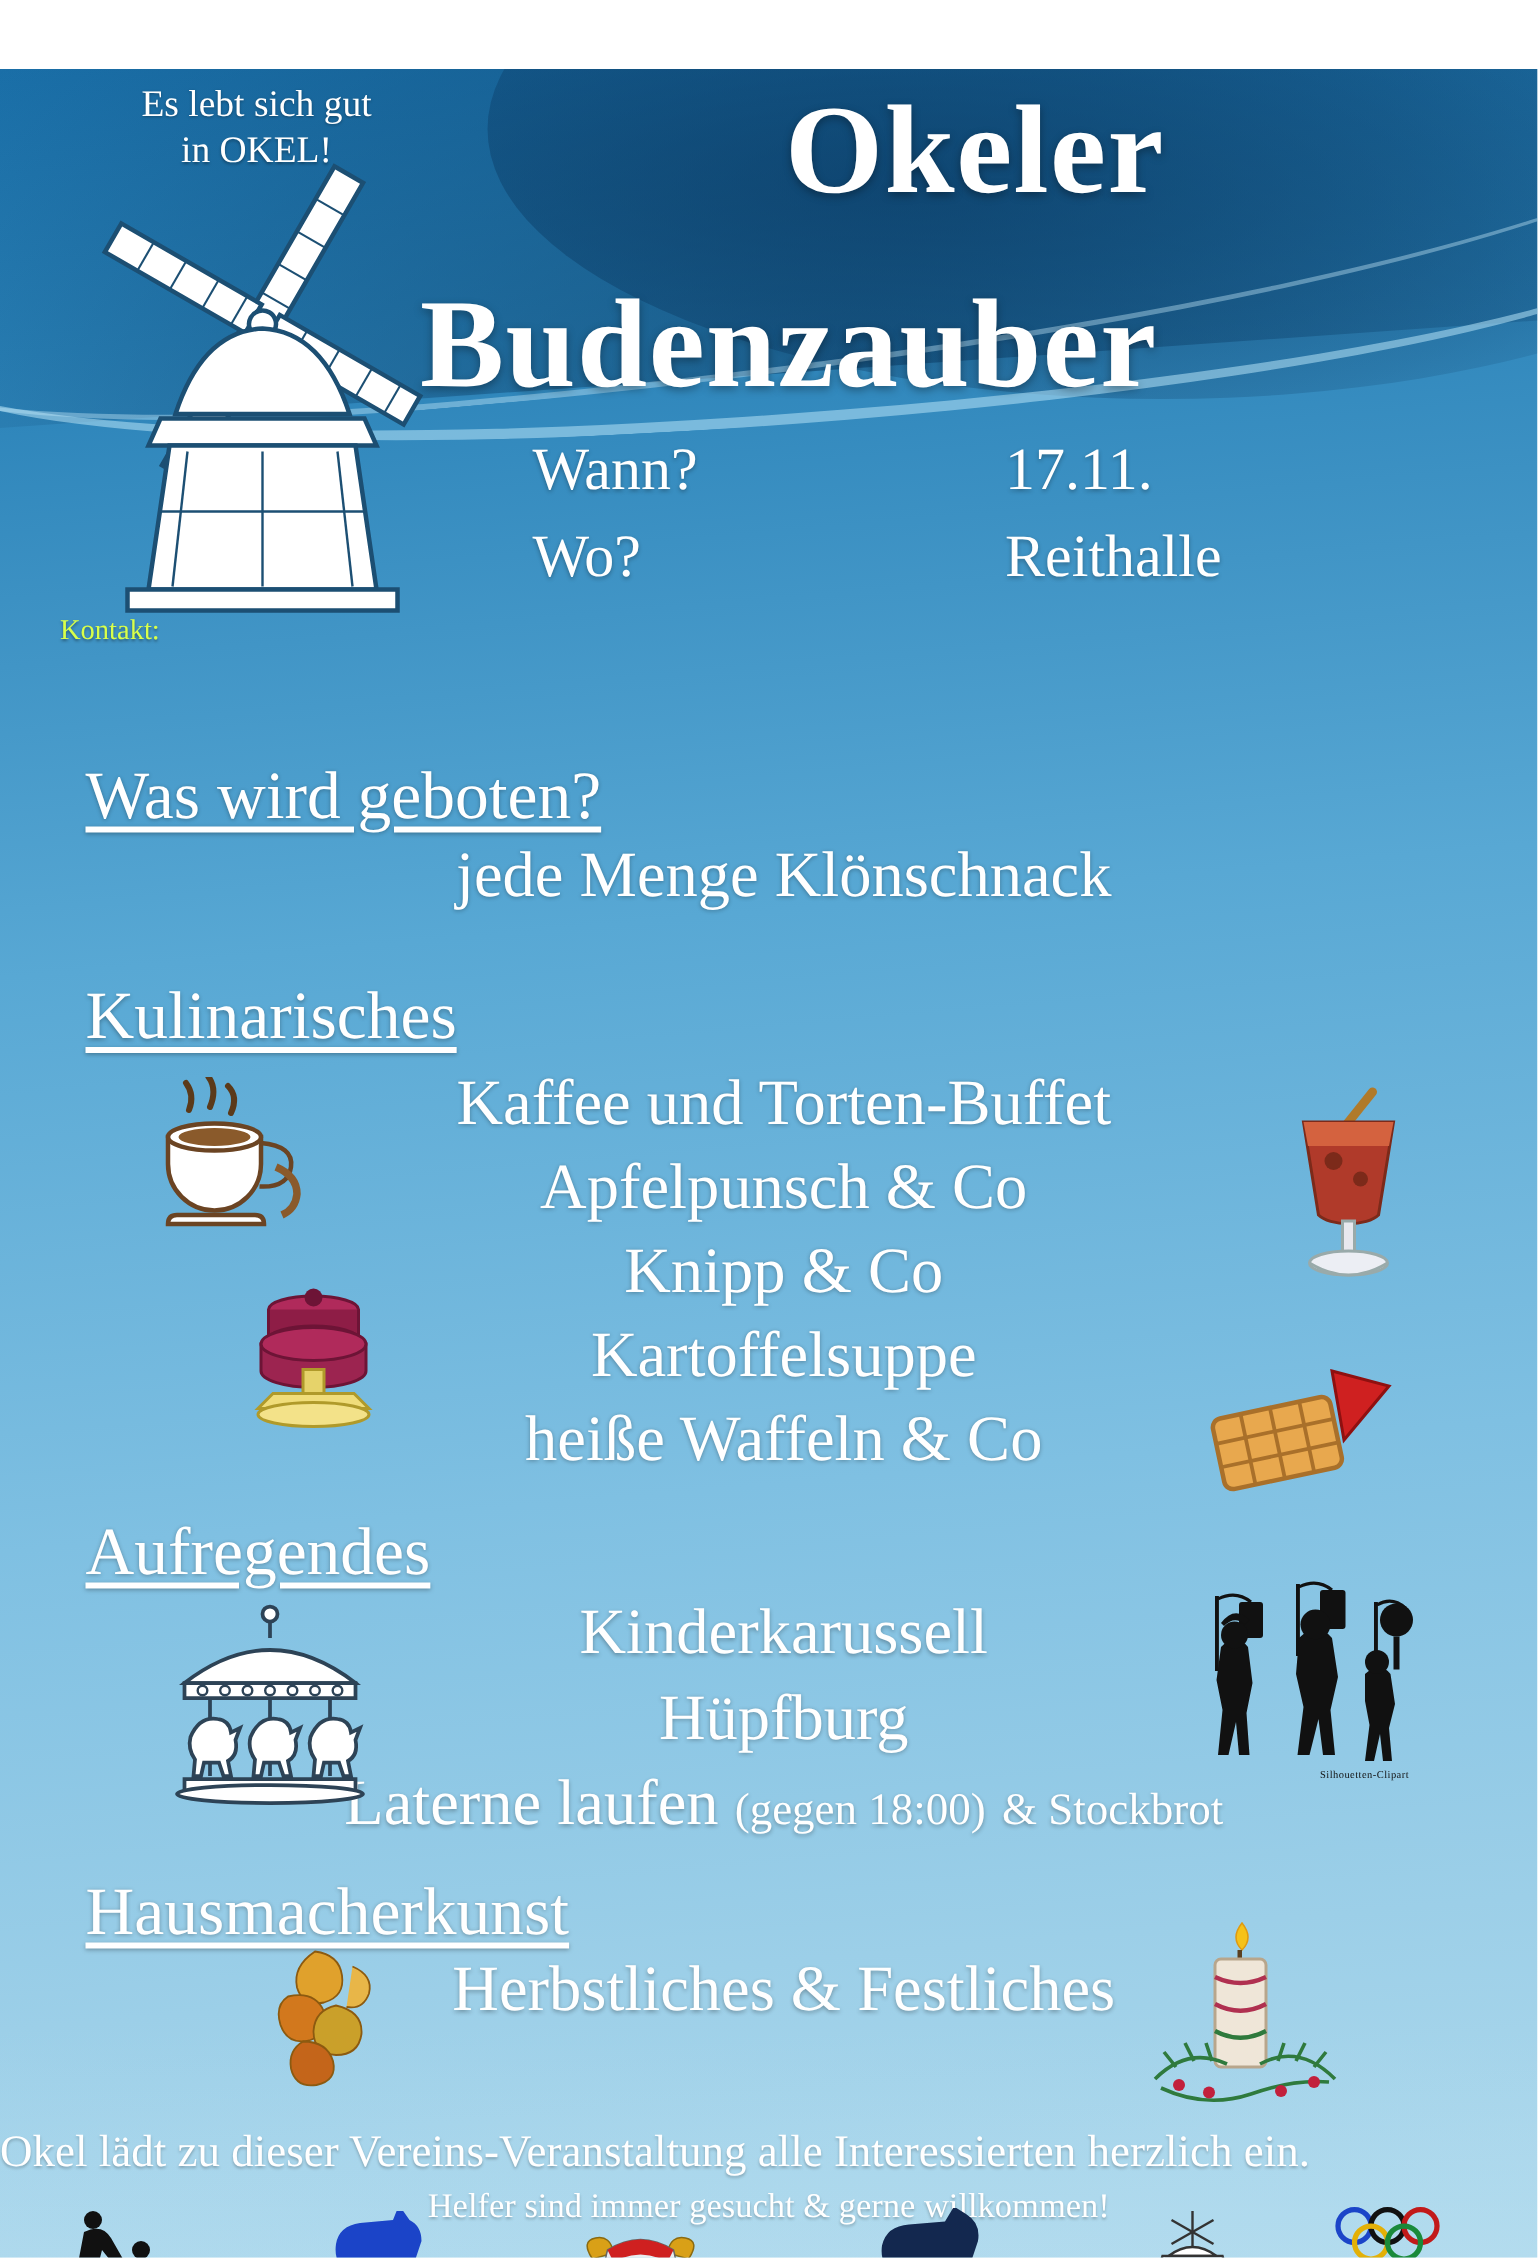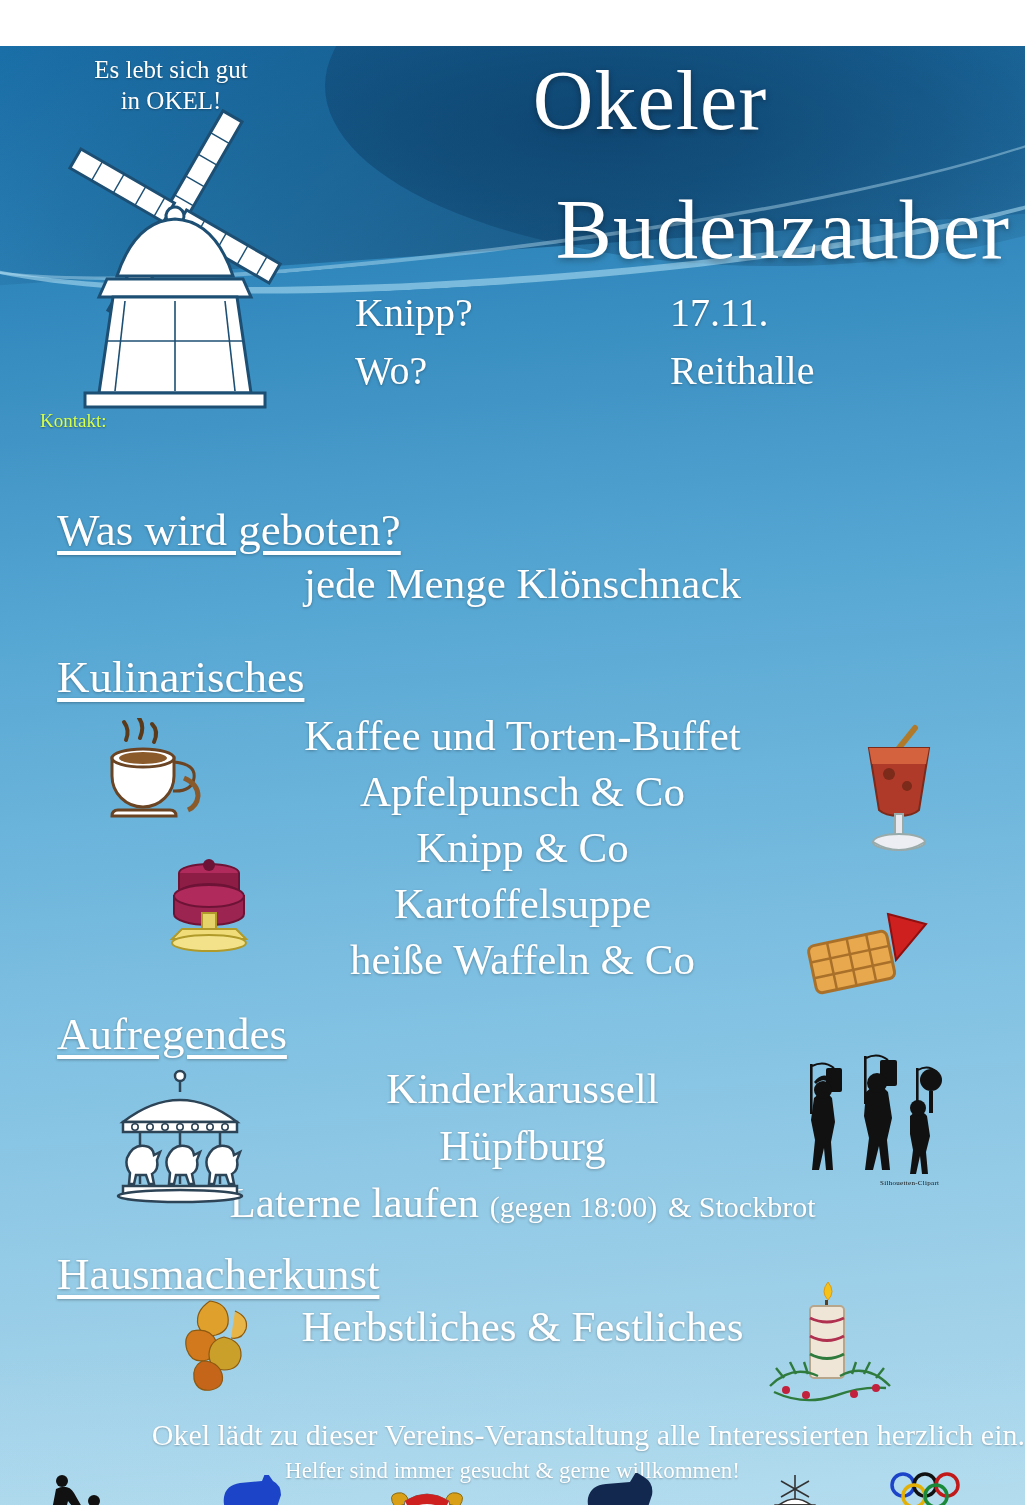--- a/index.html
+++ b/index.html
@@ -101,36 +101,36 @@
     text-align: left;
     color: #d8ff4a;
     font-size: 19px;
     line-height: 1.3;
     text-shadow: 0 1px 2px rgba(0,0,0,0.4);
   }
   .title1, .title2 {
     position: absolute;
     color: #ffffff;
     font-family: "Liberation Serif", serif;
-    font-weight: normal;
+    font-weight: bold;
     letter-spacing: 1px;
     text-shadow: 0 2px 6px rgba(0,0,0,0.35);
   }
   .title1 {
     top: 6px;
     left: 300px;
     width: 700px;
     text-align: center;
     font-size: 84px;
   }
   .title2 {
     top: 135px;
     left: 280px;
     width: 730px;
-    text-align: right;
+    text-align: left;
     font-size: 84px;
   }
 
   .facts {
     position: absolute;
     top: 238px;
     left: 355px;
     width: 620px;
     color: #ffffff;
     font-size: 40px;
@@ -197,21 +197,21 @@
   #haus-line {
     top: 1256px; left: 0; width: 1025px; text-align: center;
     font-size: 43px; padding-left: 20px; box-sizing: border-box;
   }
 
   .footer1 {
     position: absolute;
     top: 1372px;
     left: 0;
     width: 1025px;
-    text-align: right;
+    text-align: left;
     color: #ffffff;
     font-size: 30px;
     text-shadow: 0 1px 2px rgba(0,0,0,0.25);
   }
   .footer2 {
     position: absolute;
     top: 1412px;
     left: 0;
     width: 1025px;
     text-align: center;
@@ -311,21 +311,21 @@
 
   <div class="contact">
     <div>Kontakt:</div>
   </div>
 
   <div class="title1">Okeler</div>
   <div class="title2">Budenzauber</div>
 
   <div class="facts">
     <div class="row">
-      <div class="q">Knipp?</div>
+      <div class="q">Wann?</div>
       <div class="a">17.11.</div>
     </div>
     <div class="row">
       <div class="q">Wo?</div>
       <div class="a">Reithalle</div>
     </div>
   </div>
 
   <div class="section-head" id="offer-head">Was wird geboten?</div>
   <div class="line" id="offer-line">jede Menge Klönschnack</div>

